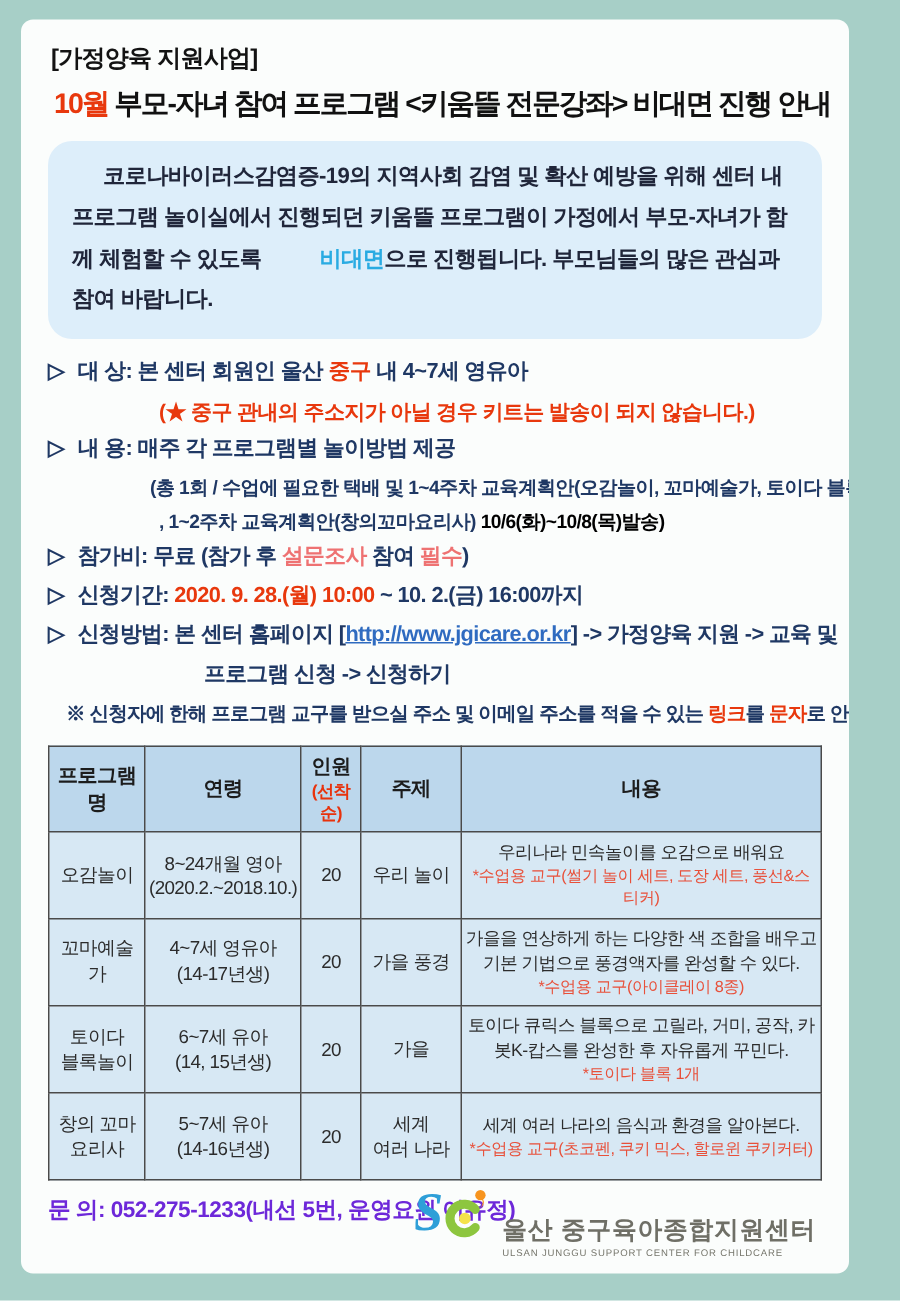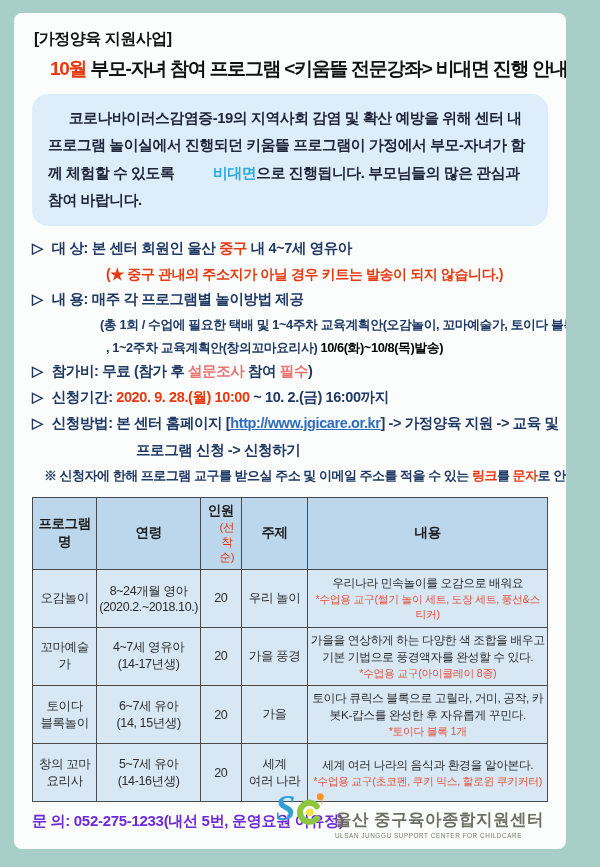--- a/index.html
+++ b/index.html
@@ -8,21 +8,21 @@
     width:600px; height:867px; position:relative; overflow:hidden;
     background:#a7cfc7;
     font-family:"Liberation Sans", sans-serif;
   }
   .page {
     position:absolute; left:14px; top:13px; width:552px; height:836px;
     background:#fbfdfc; border-radius:8px; padding:8px 18px 6px 18px; overflow:hidden;
   }
   
   .category { font-size:16px; font-weight:bold; color:#131313; margin:8px 0 6px 2px; letter-spacing:-0.5px; }
-  .title { font-size:19px; font-weight:800; color:#111; letter-spacing:-1.3px; white-space:nowrap; margin-left:18px; }
+  .title { font-size:19px; font-weight:800; color:#111; letter-spacing:-1.3px; white-space:nowrap; margin-left:4px; }
   .title .month { color:#e8380d; }
   
   .intro-box {
     background:#ddeefa; border-radius:16px; margin-top:12px; padding:11px 16px 12px 16px;
     font-size:14.8px; font-weight:bold; line-height:1.85; color:#20263a; letter-spacing:-0.4px;
     text-indent:1.4em;
   }
   .intro-box .hl { color:#29abe2;padding-left:35px; }
   
   .bullets { margin-top:10px; color:#1f3864; font-weight:bold; font-size:14.5px; letter-spacing:-0.4px; }
@@ -41,21 +41,21 @@
   table.programs {
     width:100%; border-collapse:collapse; margin-top:8px;
     font-size:12.5px; color:#2c2c2c; letter-spacing:-0.4px;
   }
   table.programs th, table.programs td {
     border:1.6px solid #4a4a4a; text-align:center; vertical-align:middle; padding:4px 2px;
   }
   table.programs th { background:#bcd7ec; font-size:13.5px; color:#1c1c1c; height:50px; }
   table.programs td { background:#d7e8f4; height:58px; }
   .pre { white-space:pre-line; }
-  .cap-sub { display:block; color:#e8320c; font-size:11.5px; font-weight:normal;margin-left:12px; }
+  .cap-sub { display:block; color:#e8320c; font-size:11.5px; font-weight:bold; }
   .cell-desc { font-size:11.8px; line-height:1.45; }
   .cell-mat { font-size:10.8px; color:#e8503a; line-height:1.4; letter-spacing:-0.3px; }
   .col-program { width:13%; } .col-age { width:16.5%; } .col-cap { width:8%; }
   .col-theme { width:13.5%; } .col-content { width:49%; }
   
   .contact { margin-top:10px; font-size:15px; font-weight:bold; color:#6d28d9; letter-spacing:-0.3px; }
   .logo-row {
     position:absolute; right:22px; bottom:10px;
     display:flex; align-items:center; gap:6px;
   }

